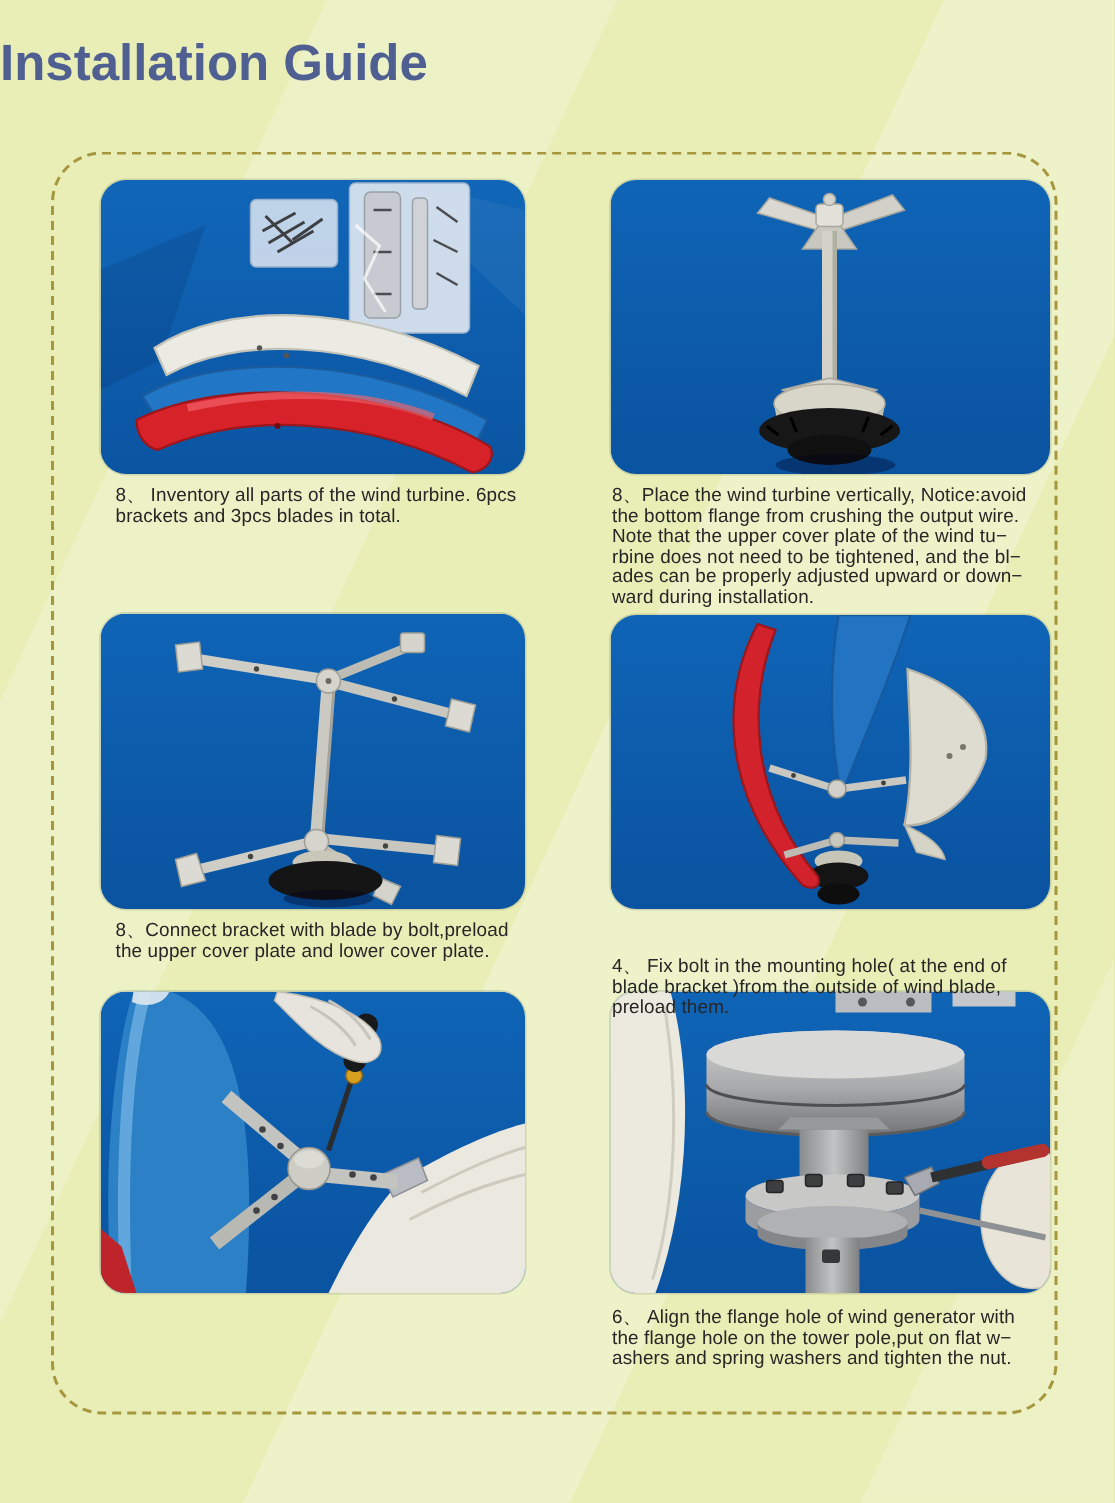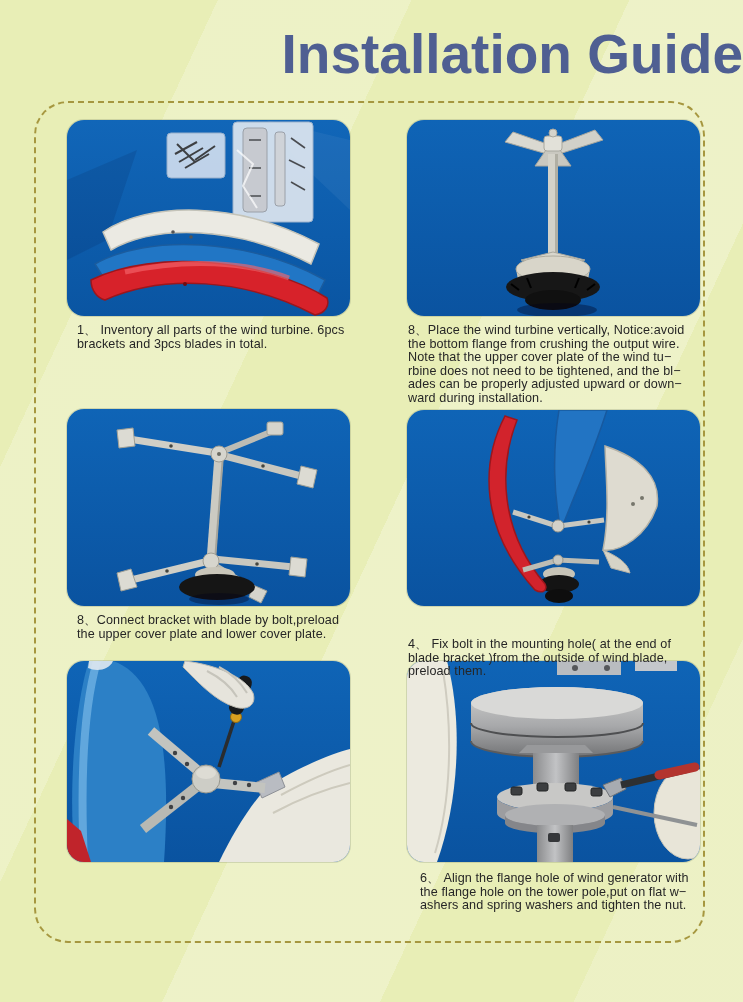--- a/index.html
+++ b/index.html
@@ -6,22 +6,22 @@
   #canvas{
     position:relative;width:743px;height:1002px;overflow:hidden;
     font-family:"Liberation Sans",sans-serif;
     background-color:#e8eeb6;
     background-image:
       linear-gradient(115deg, rgba(255,255,255,0.00) 0 18%, rgba(255,255,255,0.22) 18% 34%,
         rgba(255,255,255,0.00) 34% 52%, rgba(255,255,255,0.25) 52% 70%,
         rgba(255,255,255,0.00) 70% 86%, rgba(255,255,255,0.20) 86% 100%);
   }
   .title{
-    position:absolute;top:24px;left:0;width:743px;text-align:right;
-    font-size:55px;font-weight:700;color:#4f5f92;letter-spacing:0px;line-height:1.1;
+    position:absolute;top:24px;left:0;width:743px;text-align:left;
+    font-size:34px;font-weight:700;color:#4f5f92;letter-spacing:0px;line-height:1.1;
   }
   .dashed-frame{
     position:absolute;left:34px;top:101px;width:667px;height:838px;
     border:2px dashed #a6973f;border-radius:34px;
   }
   .photo{
     position:absolute;border-radius:17px;overflow:hidden;
     box-shadow:0 0 0 1px rgba(120,130,100,0.25);
   }
   .photo svg{display:block;width:100%;height:100%;}
@@ -33,21 +33,21 @@
   .p6{left:407px;top:661px;width:293px;height:201px;}
   .caption{
     position:absolute;color:#262626;font-size:12.6px;line-height:13.5px;
     white-space:pre-line;letter-spacing:0.1px;
   }
   .c1{left:77px;top:324px;width:282px;}
   .c2{left:408px;top:324px;width:294px;}
   .c3{left:77px;top:614px;width:282px;}
   .c4{left:408px;top:638px;width:294px;}
   .c5{left:77px;top:872px;width:284px;}
-  .c6{left:408px;top:872px;width:294px;margin-left:12px;}
+  .c6{left:408px;top:872px;width:294px;}
   .footer{
     position:absolute;left:20px;top:960px;width:710px;
     color:#1e1e1e;font-size:14.6px;line-height:1.2;
   }
 </style>
 </head>
 <body>
 
 <div id="canvas">
 
@@ -330,21 +330,21 @@
 
       <g>
         <path d="M 196,124 L 214,117 L 219,128 L 203,136 Z" fill="#a7abb1" stroke="#6f7378"></path>
         <line x1="214" y1="124" x2="282" y2="108" stroke="#2e3032" stroke-width="7"></line>
         <line x1="252" y1="114" x2="288" y2="106" stroke="#b3342e" stroke-width="9" stroke-linecap="round"></line>
         <line x1="206" y1="146" x2="290" y2="164" stroke="#8f9294" stroke-width="4"></line>
       </g>
     </svg>
   </div>
 
-  <div class="caption c1">1、 Inventory all parts of the wind turbine. 6pcs
+  <div class="caption c1">8、 Inventory all parts of the wind turbine. 6pcs
 brackets and 3pcs blades in total.</div>
   <div class="caption c2">8、Place the wind turbine vertically, Notice:avoid
 the bottom flange from crushing the output wire.
 Note that the upper cover plate of the wind tu−
 rbine does not need to be tightened, and the bl−
 ades can be properly adjusted upward or down−
 ward during installation.</div>
   <div class="caption c3">8、Connect bracket with blade by bolt,preload
 the upper cover plate and lower cover plate.</div>
   <div class="caption c4">4、 Fix bolt in the mounting hole( at the end of

